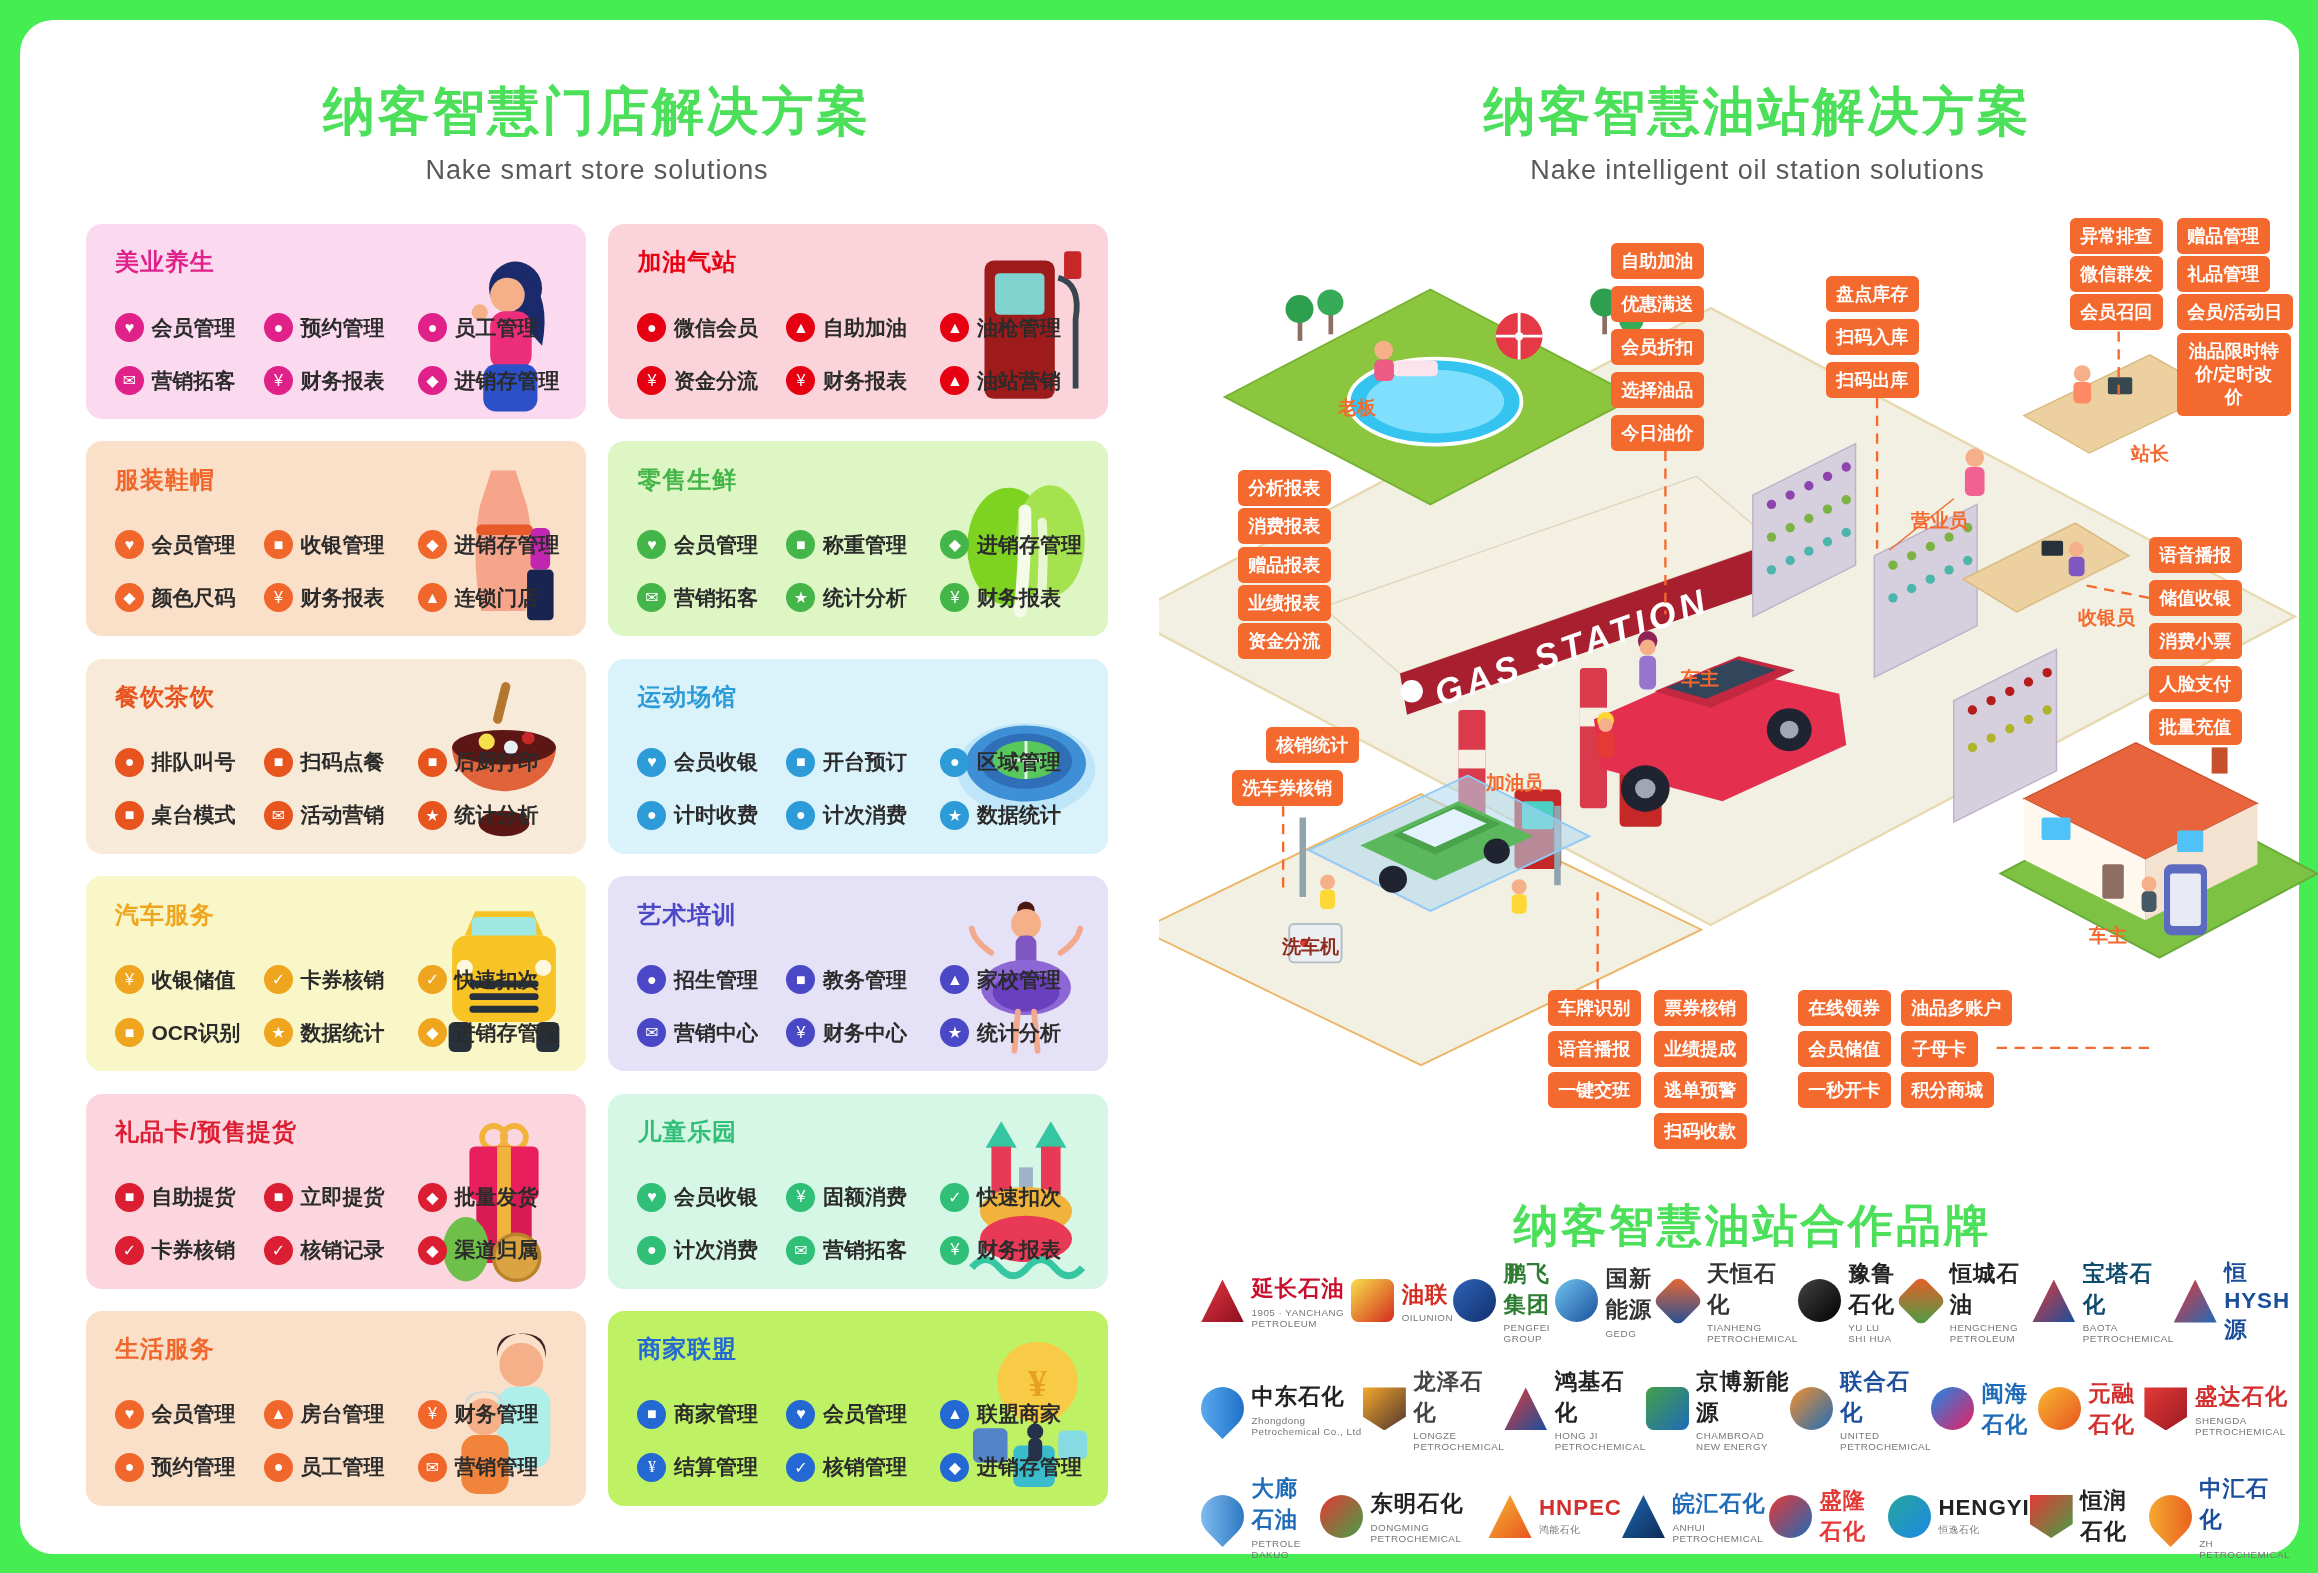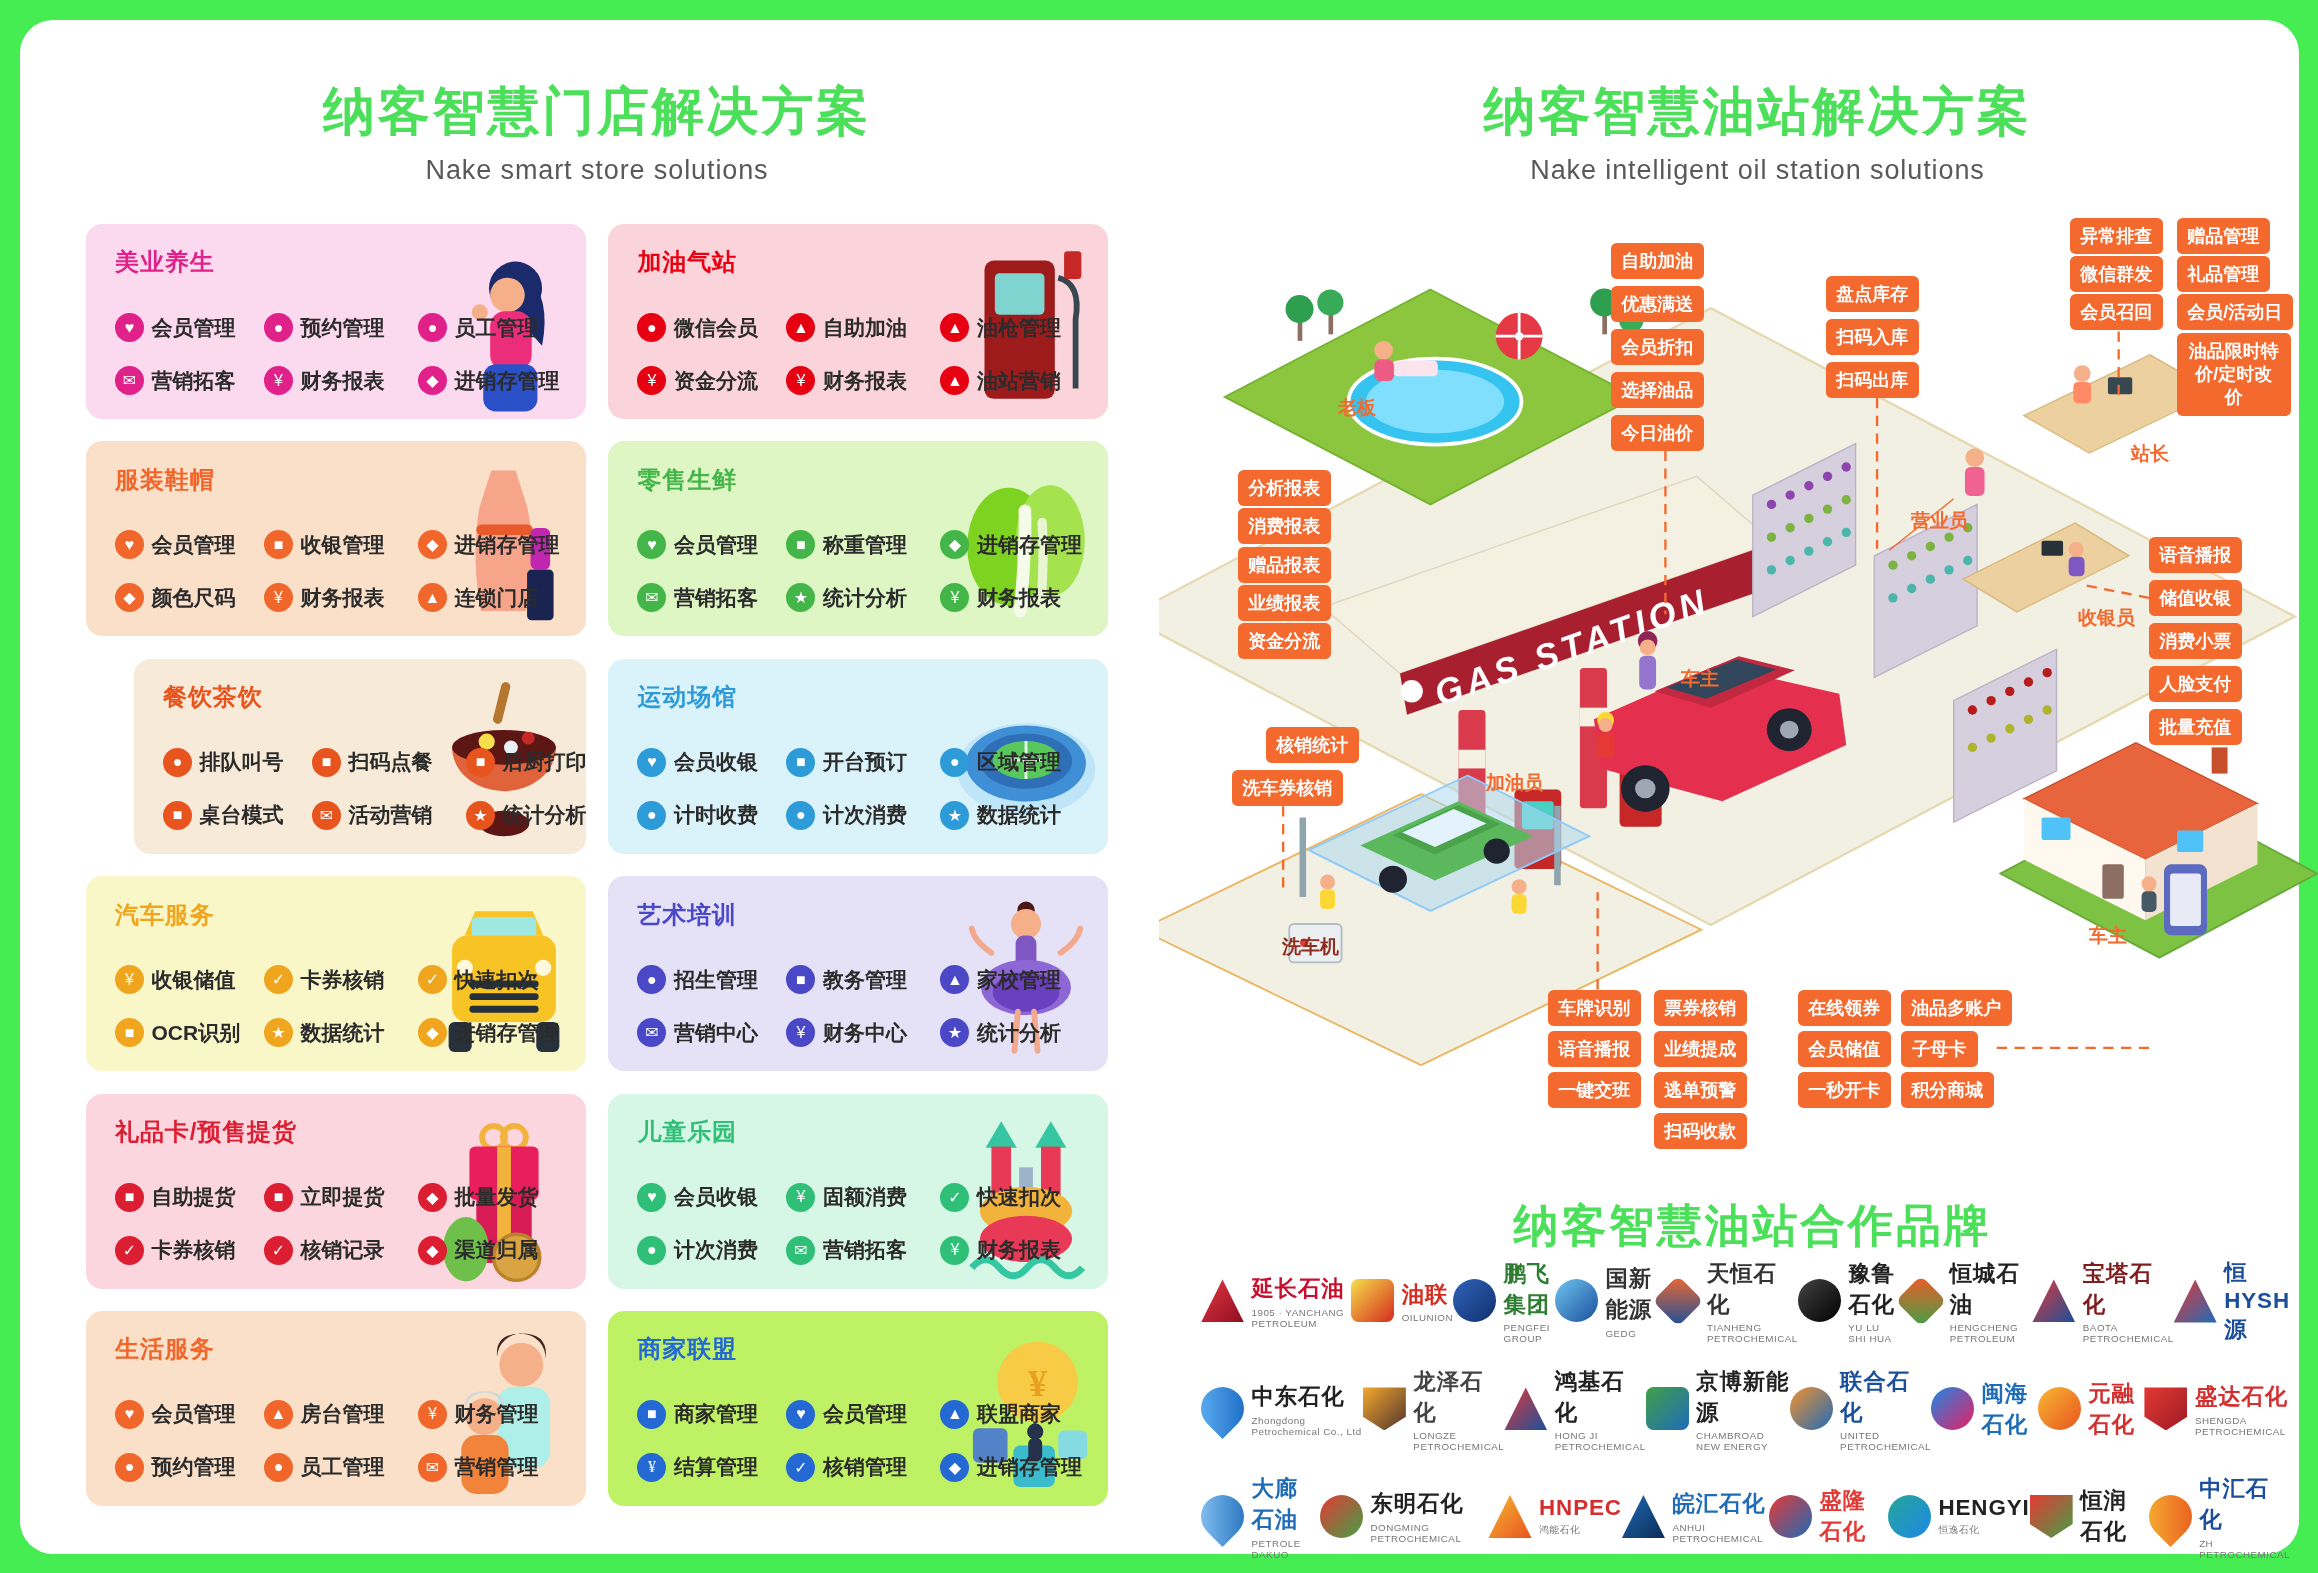--- a/index.html
+++ b/index.html
@@ -219,21 +219,21 @@
     <span class="feat-icon" style="background: rgb(68, 181, 73);">★</span>
     <span class="feat-label">统计分析</span>
   </div>
             <div class="feat">
     <span class="feat-icon" style="background: rgb(68, 181, 73);">¥</span>
     <span class="feat-label">财务报表</span>
   </div>
           </div>
         </div>
   </div>
-      <div class="card" style="background: rgb(248, 234, 216); margin-left: 48px;">
+      <div class="card" style="background: rgb(248, 234, 216);">
     <div class="card-title" style="color: rgb(232, 84, 30);">餐饮茶饮</div>
     <div class="card-illo"><svg viewBox="0 0 260 300">
             <rect x="118" y="8" width="16" height="74" rx="8" fill="#B5772F" transform="rotate(14 126 45)"></rect>
             <path d="M40 122 h180 a90 76 0 0 1 -180 0 z" fill="#E0633B"></path>
             <ellipse cx="130" cy="122" rx="90" ry="30" fill="#5C1715"></ellipse>
             <circle cx="100" cy="112" r="14" fill="#F5E04B"></circle>
             <circle cx="142" cy="122" r="12" fill="#E8F1F5"></circle>
             <circle cx="172" cy="106" r="11" fill="#C62828"></circle>
             <ellipse cx="130" cy="254" rx="44" ry="22" fill="#5C1715"></ellipse>
           </svg></div>
@@ -798,21 +798,21 @@
         <div class="brand">
     <span class="mk mk-diamond" style="background: linear-gradient(135deg, rgb(240, 90, 40), rgb(67, 160, 71));"></span>
     <span class="brand-txt">
       <span class="brand-name" style="color: rgb(34, 34, 34);">恒城石油</span>
       <span class="brand-sub">HENGCHENG PETROLEUM</span>
     </span>
   </div>
         <div class="brand">
     <span class="mk mk-tri" style="background: linear-gradient(135deg, rgb(229, 57, 53), rgb(27, 79, 156));"></span>
     <span class="brand-txt">
-      <span class="brand-name" style="color: #7f1d1d;">宝塔石化</span>
+      <span class="brand-name" style="color: #0c4a6e;">宝塔石化</span>
       <span class="brand-sub">BAOTA PETROCHEMICAL</span>
     </span>
   </div>
         <div class="brand">
     <span class="mk mk-tri" style="background: linear-gradient(135deg, rgb(229, 57, 53), rgb(30, 107, 184));"></span>
     <span class="brand-txt">
       <span class="brand-name" style="color: rgb(27, 79, 156);">恒HYSH源</span>
 
     </span>
   </div>

